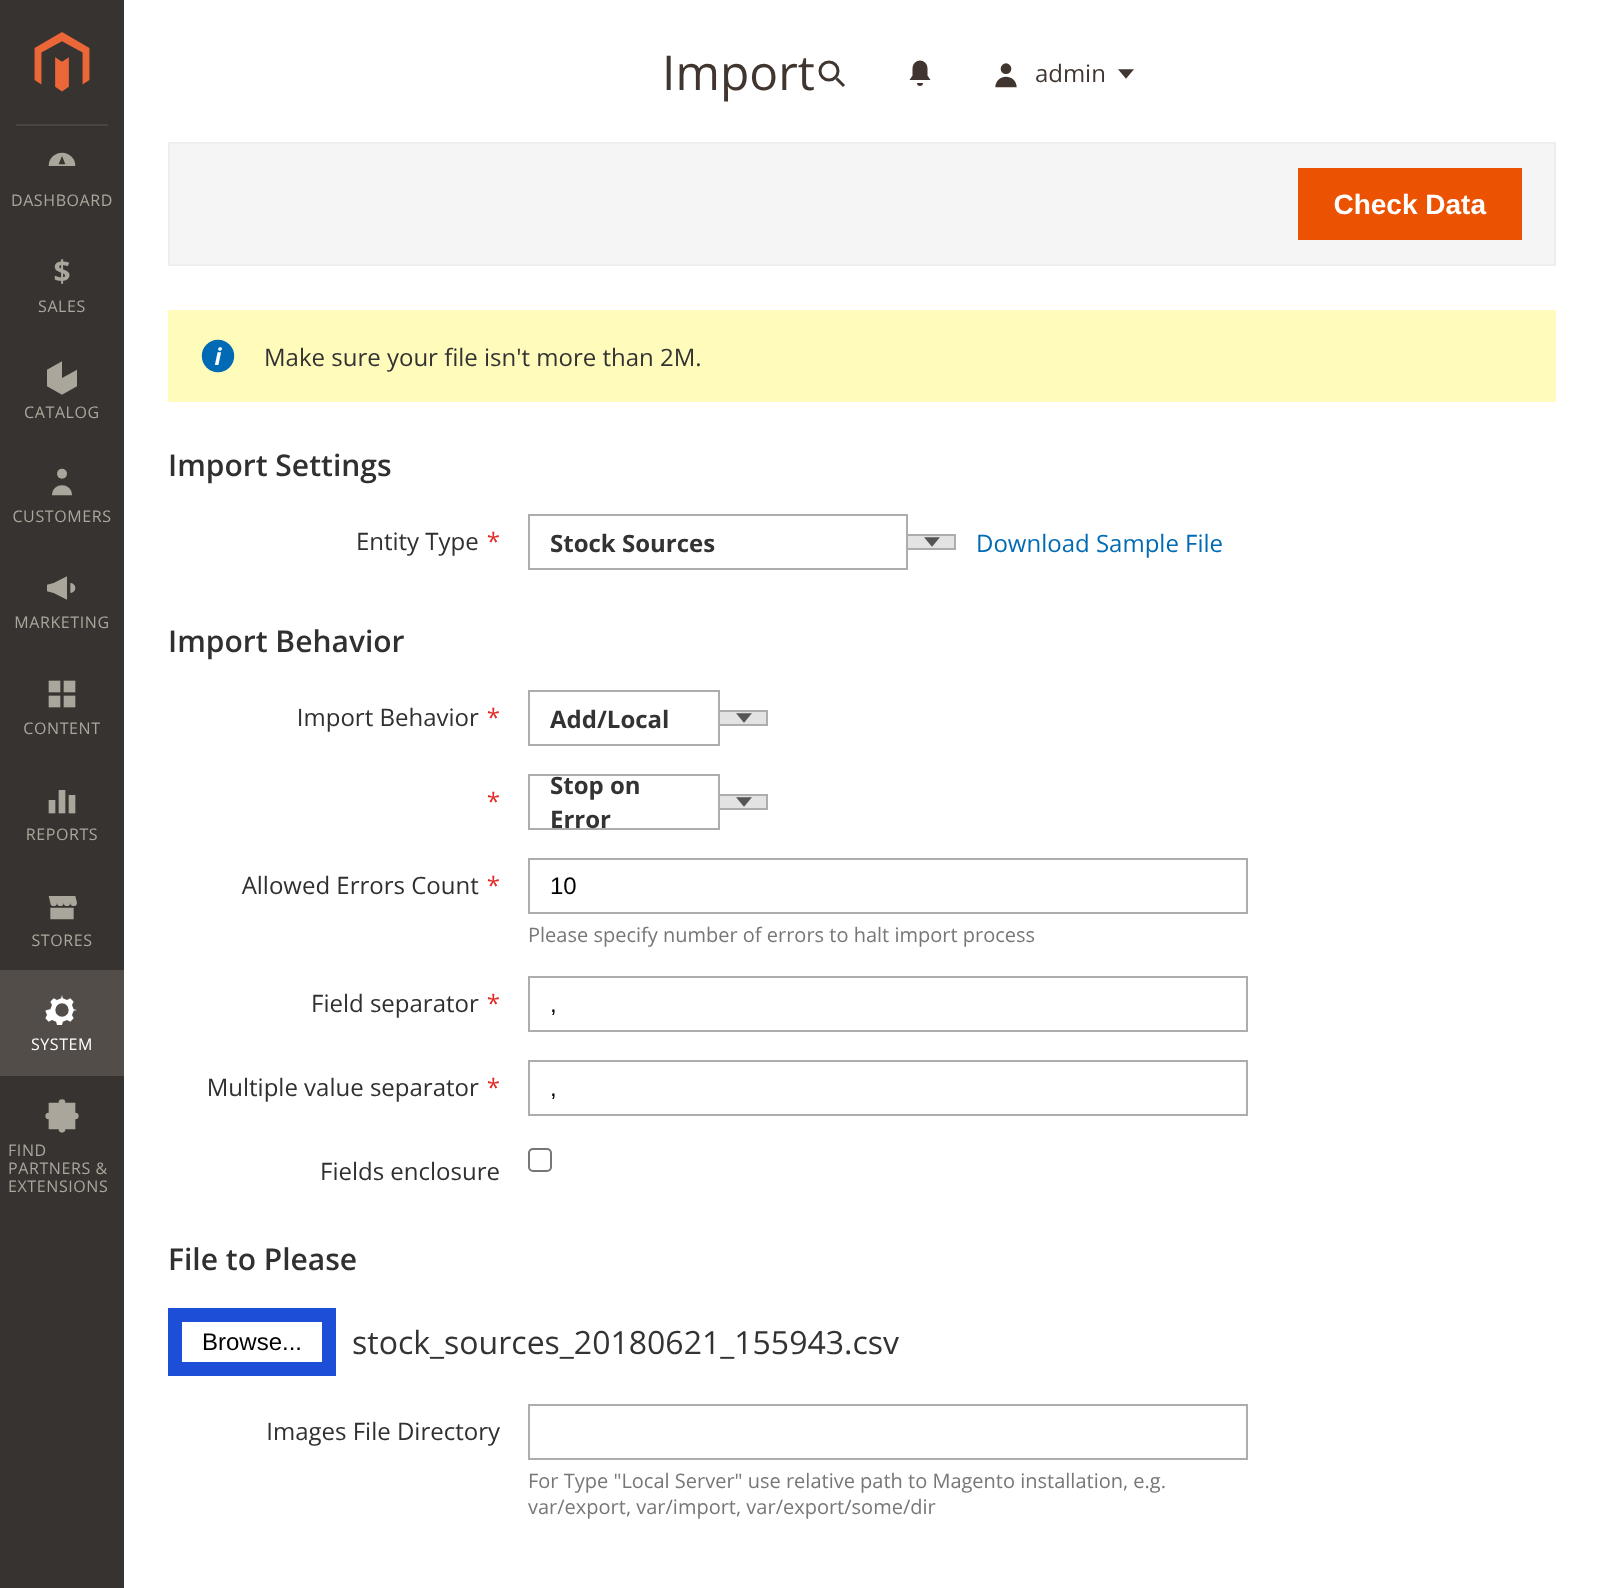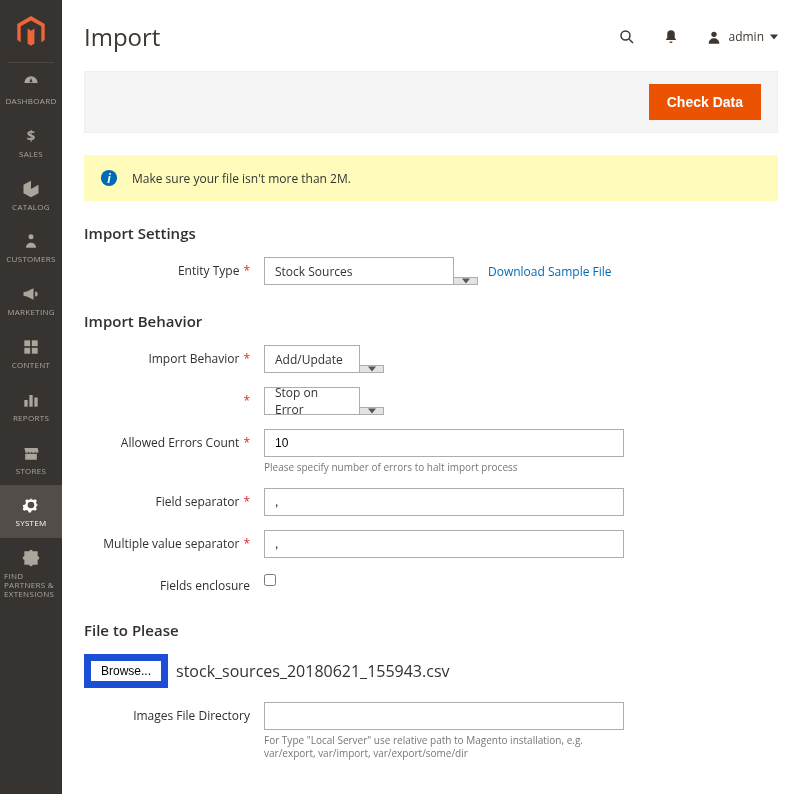--- a/index.html
+++ b/index.html
@@ -10,42 +10,42 @@
     .sidebar { width: 62px; background: #373330; display: flex; flex-direction: column; padding-top: 8px; }
     .logo { text-align: center; padding: 8px 0 10px; border-bottom: 1px solid #4a4541; margin: 0 8px; }
     .logo svg { width: 28px; height: 32px; }
     .nav-item { display: flex; flex-direction: column; align-items: center; padding: 10px 4px; cursor: pointer; color: #aaa69c; text-align: left; }
     .nav-item.active { background: #524d49; color: #fff; }
     .nav-item .icon { width: 20px; height: 20px; margin-bottom: 4px; }
     .nav-label { font-size: 8px; letter-spacing: 0.3px; line-height: 1.1; }
     
     .main { flex: 1; padding: 12px 22px; overflow: hidden; }
     
-    .page-header { display: flex; align-items: center; justify-content: space-between; padding: 8px 0 18px; }
+    .page-header { display: flex; align-items: center; justify-content: center; padding: 8px 0 18px; margin-left: 36px; }
     .page-title { font-size: 24px; font-weight: 400; color: #41362f; }
     .header-actions { display: flex; align-items: center; gap: 26px; }
     .header-icon { width: 18px; height: 18px; cursor: pointer; color: #41362f; }
     .user-menu { display: flex; align-items: center; gap: 6px; cursor: pointer; color: #41362f; font-size: 12px; }
     
     .action-bar { background: #f5f5f5; padding: 12px 16px; text-align: right; margin-bottom: 22px; border: 1px solid #eee; }
     .btn-primary { background: #eb5202; color: #fff; border: none; padding: 10px 18px; font-size: 14px; font-weight: 600; cursor: pointer; }
     
     .notice { background: #fffbbb; padding: 14px 16px; display: flex; align-items: center; gap: 14px; margin-bottom: 22px; font-size: 12px; color: #333; }
     .notice-icon { width: 18px; height: 18px; flex-shrink: 0; }
     
     .section-title { font-size: 15px; font-weight: 600; color: #303030; margin-bottom: 14px; }
     
     .form-row { display: flex; align-items: flex-start; margin-bottom: 14px; }
     .form-label { width: 180px; text-align: right; padding-right: 14px; padding-top: 5px; font-size: 12px; color: #303030; }
     .required { color: #e02b27; margin-left: 4px; }
     .form-field { flex: 1; max-width: 360px; }
     .form-field-wide { flex: 1; }
     
     .select-wrap { display: flex; align-items: center; gap: 10px; }
-    .select { display: flex; align-items: flex-end; }
+    .select { display: flex; align-items: center; font-weight: bold; }
     .select-box { border: 1px solid #adadad; height: 28px; padding: 0 10px; display: flex; align-items: center; font-size: 12px; background: #fff; cursor: pointer; }
     .select-arrow { border: 1px solid #adadad; border-left: none; width: 24px; background: #e3e3e3; display: flex; align-items: center; justify-content: center; cursor: pointer; }
     .link { color: #006bb4; font-size: 12px; cursor: pointer; }
     
     .text-input { border: 1px solid #adadad; height: 28px; padding: 0 10px; font-size: 12px; width: 100%; background: #fff; }
     .hint { font-size: 10px; color: #777; margin-top: 4px; line-height: 1.3; }
     
     .checkbox { width: 12px; height: 12px; }
     
     .file-row { display: flex; align-items: center; gap: 8px; }
@@ -190,21 +190,21 @@
       </div>
     </div>
 
     <div class="section">
       <div class="section-title">Import Behavior</div>
 
       <div class="form-row">
         <div class="form-label"><span>Import Behavior</span><span class="required">*</span></div>
         <div class="form-field">
           <div class="select select-behavior">
-            <div class="select-box">Add/Update</div>
+            <div class="select-box">Add/Local</div>
             <div class="select-arrow">
                 <svg width="8" height="6" viewBox="0 0 10 6">
                   <path fill="#555" d="M0 0l5 6 5-6z"></path>
                 </svg>
               </div>
           </div>
         </div>
       </div>
 
       <div class="form-row">

